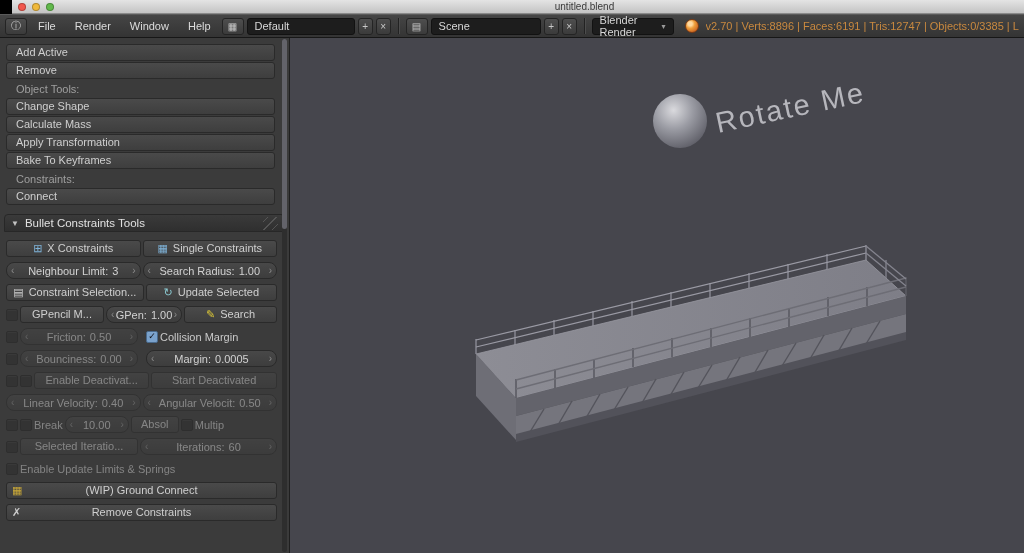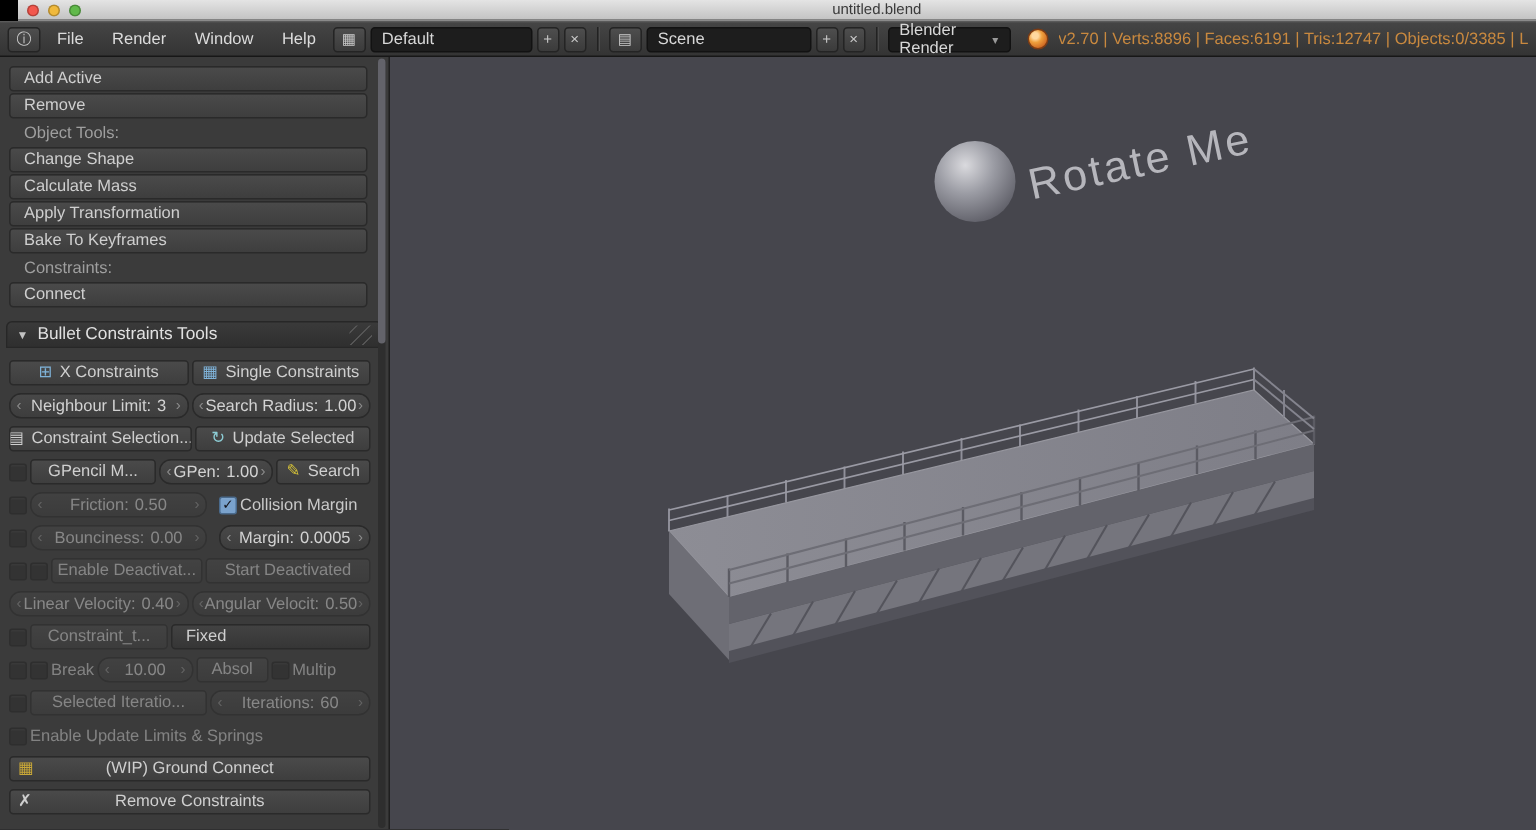--- a/index.html
+++ b/index.html
@@ -43,21 +43,21 @@
   .blender-logo {
     width:14px; height:14px; border-radius:50%; margin:0 4px 0 8px; flex:none;
     background:radial-gradient(circle at 35% 32%, #ffd9a0 0 18%, #ef9f3c 40%, #cf6a24 75%, #a34d1b 100%);
     border:1px solid #7d3c14;
   }
   .stats { font-size:11px; color:#c9893f; white-space:nowrap; overflow:hidden; flex:1; }
   
   .bodywrap { display:flex; height:515px; }
   
   .toolshelf {
-    position:relative; width:260px; flex:none; background:#3b3b3b;
+    position:relative; width:290px; flex:none; background:#3b3b3b;
     border-right:1px solid #1f1f1f; overflow:hidden; padding-top:6px;
   }
   .ts-row { display:flex; gap:2px; margin:0 14px 1px 6px; height:17px; align-items:center; }
   .b-row  { display:flex; gap:2px; margin:0 12px 5px 6px; height:17px; align-items:center; }
   .btn {
     background:linear-gradient(#4a4a4a,#3e3e3e); border:1px solid #2a2a2a; border-radius:3px;
     color:#cfcfcf; font-size:11px; height:17px; line-height:15px; padding:0 9px; cursor:default;
     white-space:nowrap; overflow:hidden;
   }
   .full { flex:1; } .half { flex:1; }
@@ -268,25 +268,20 @@
         <div class="num" style="flex:1">
           <span>Linear Velocity:</span>
           <span>0.40</span>
         </div>
         <div class="num" style="flex:1">
           <span>Angular Velocit:</span>
           <span>0.50</span>
         </div>
       </div>
 
-      <div class="b-row">
-        <span class="cb dim"></span>
-        <div class="btn center dim" style="width:92px">Constraint_t...</div>
-        <div class="btn select" style="flex:1">Fixed</div>
-      </div>
 
       <div class="b-row dim">
         <span class="cb"></span>
         <span class="cb"></span>
         <span class="plain">Break</span>
         <div class="num" style="width:64px">
           <span>10.00</span>
         </div>
         <div class="btn center" style="width:48px">Absol</div>
         <span class="cb"></span>

